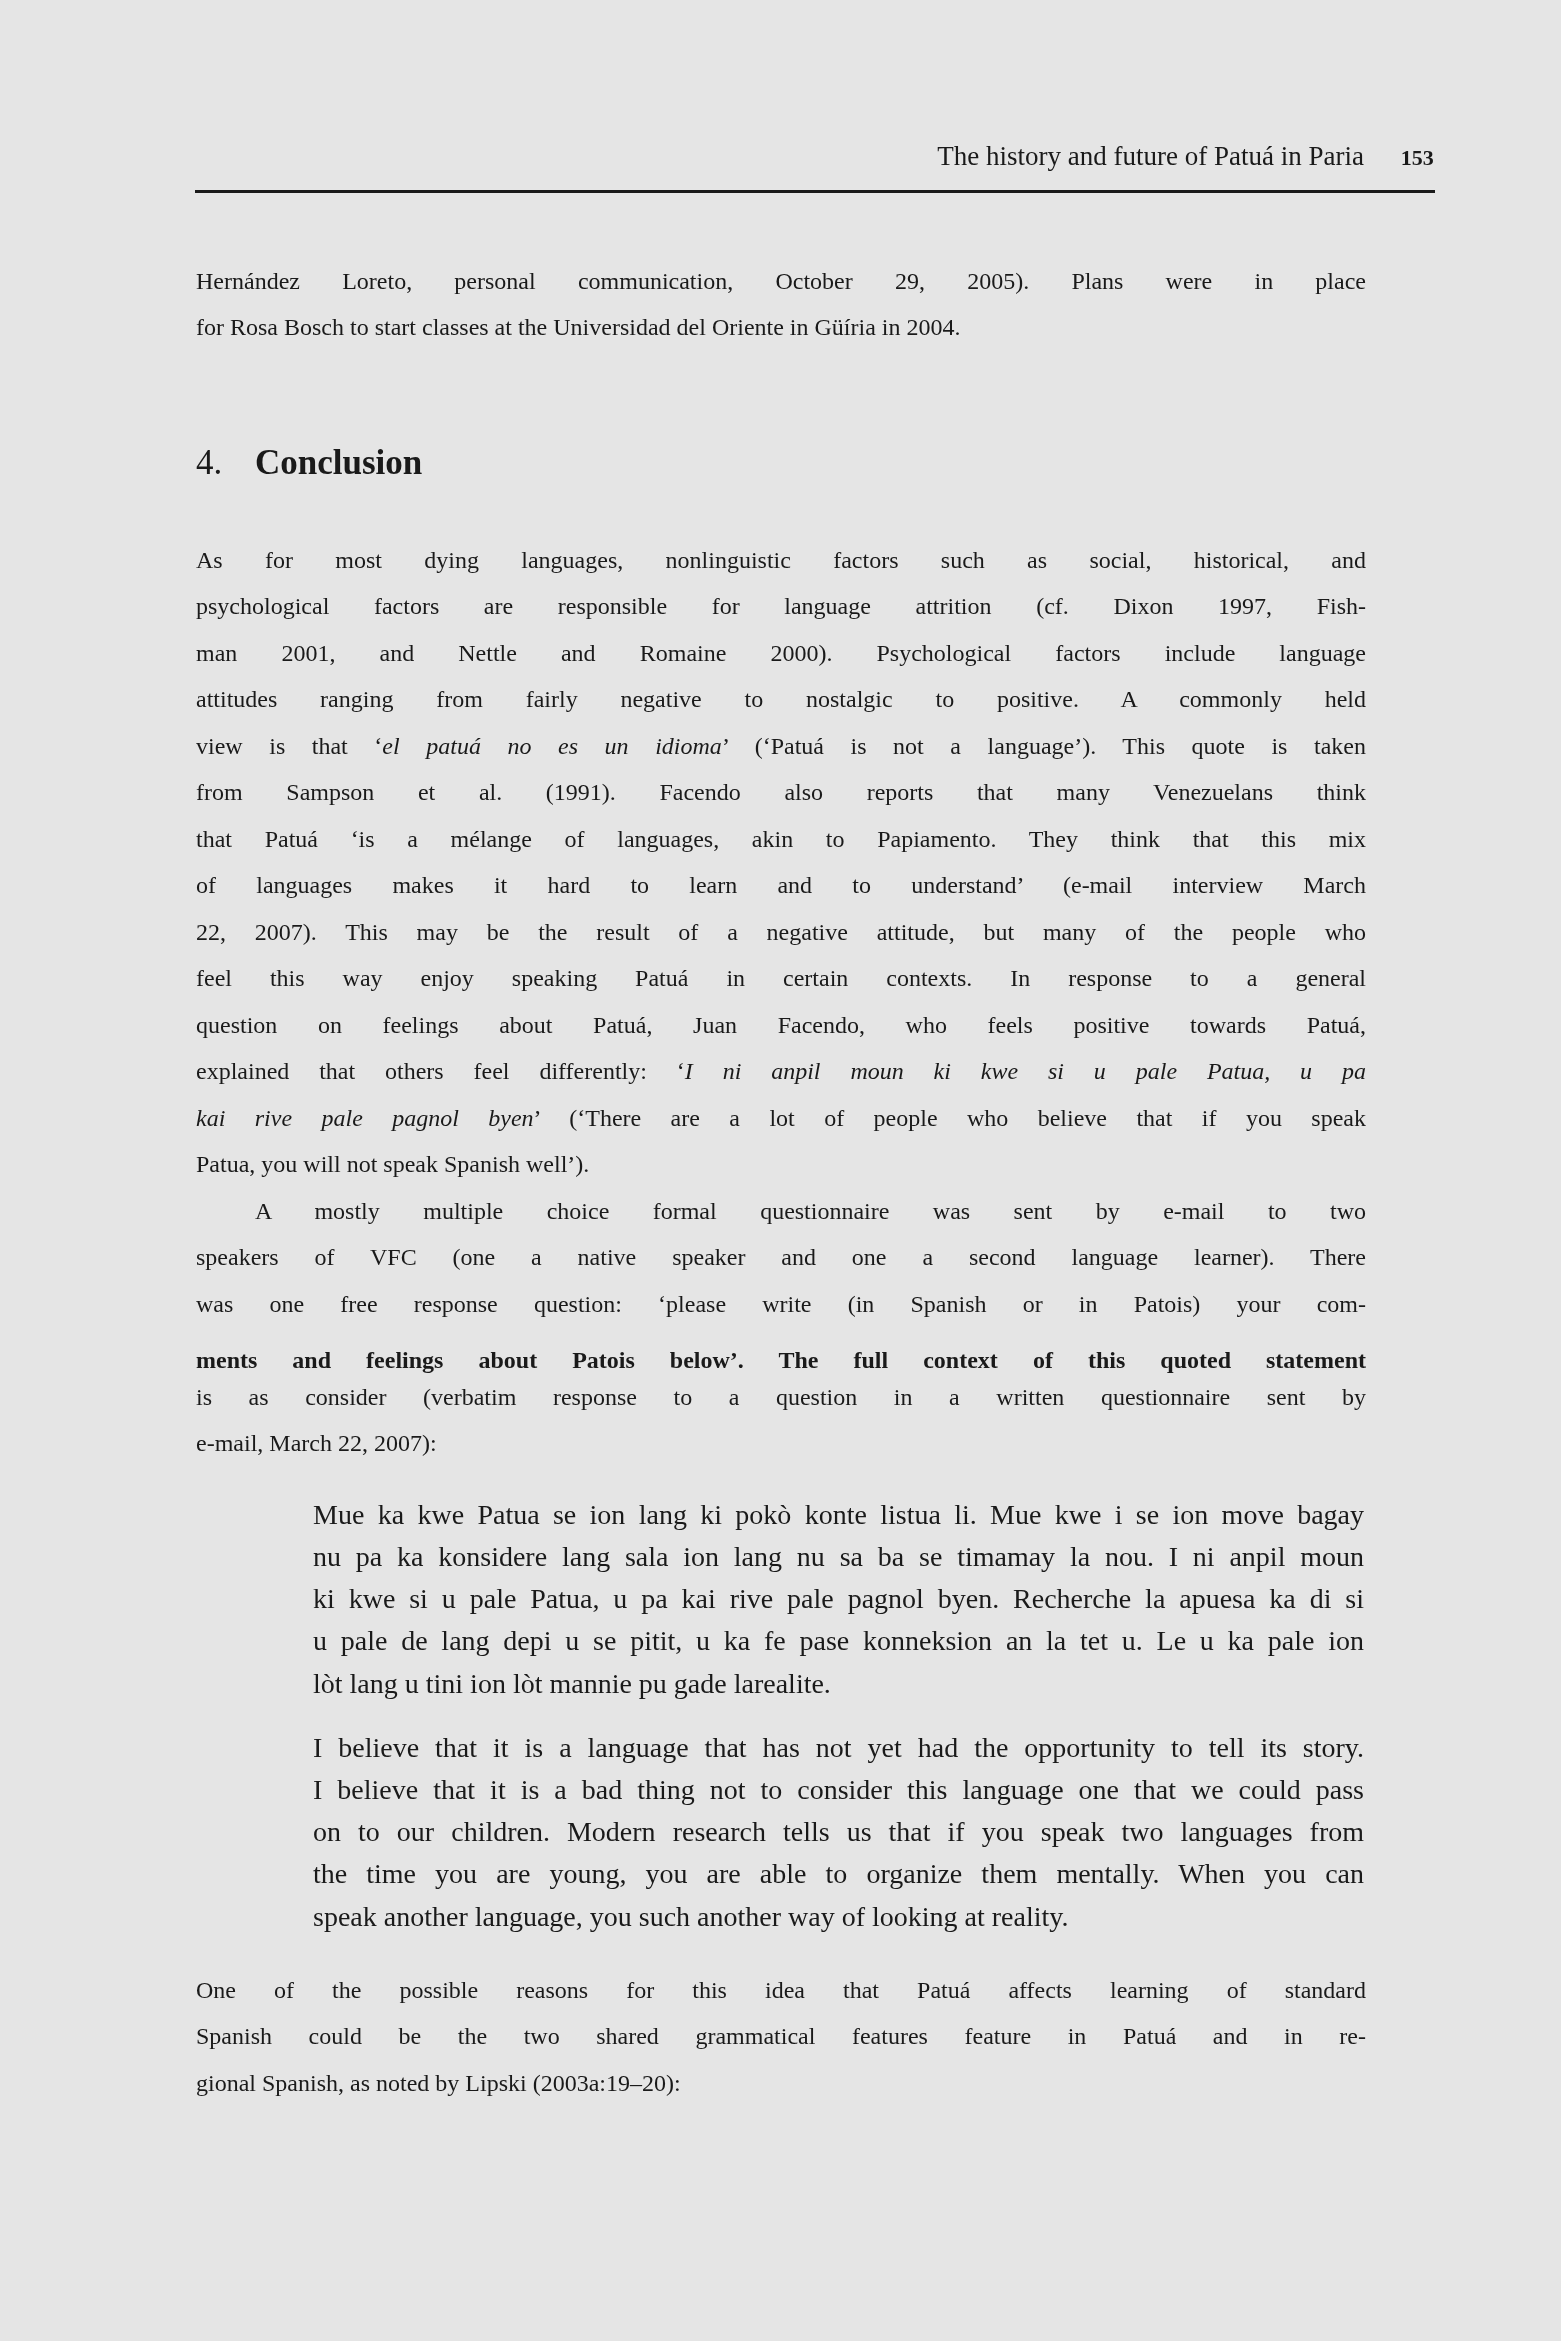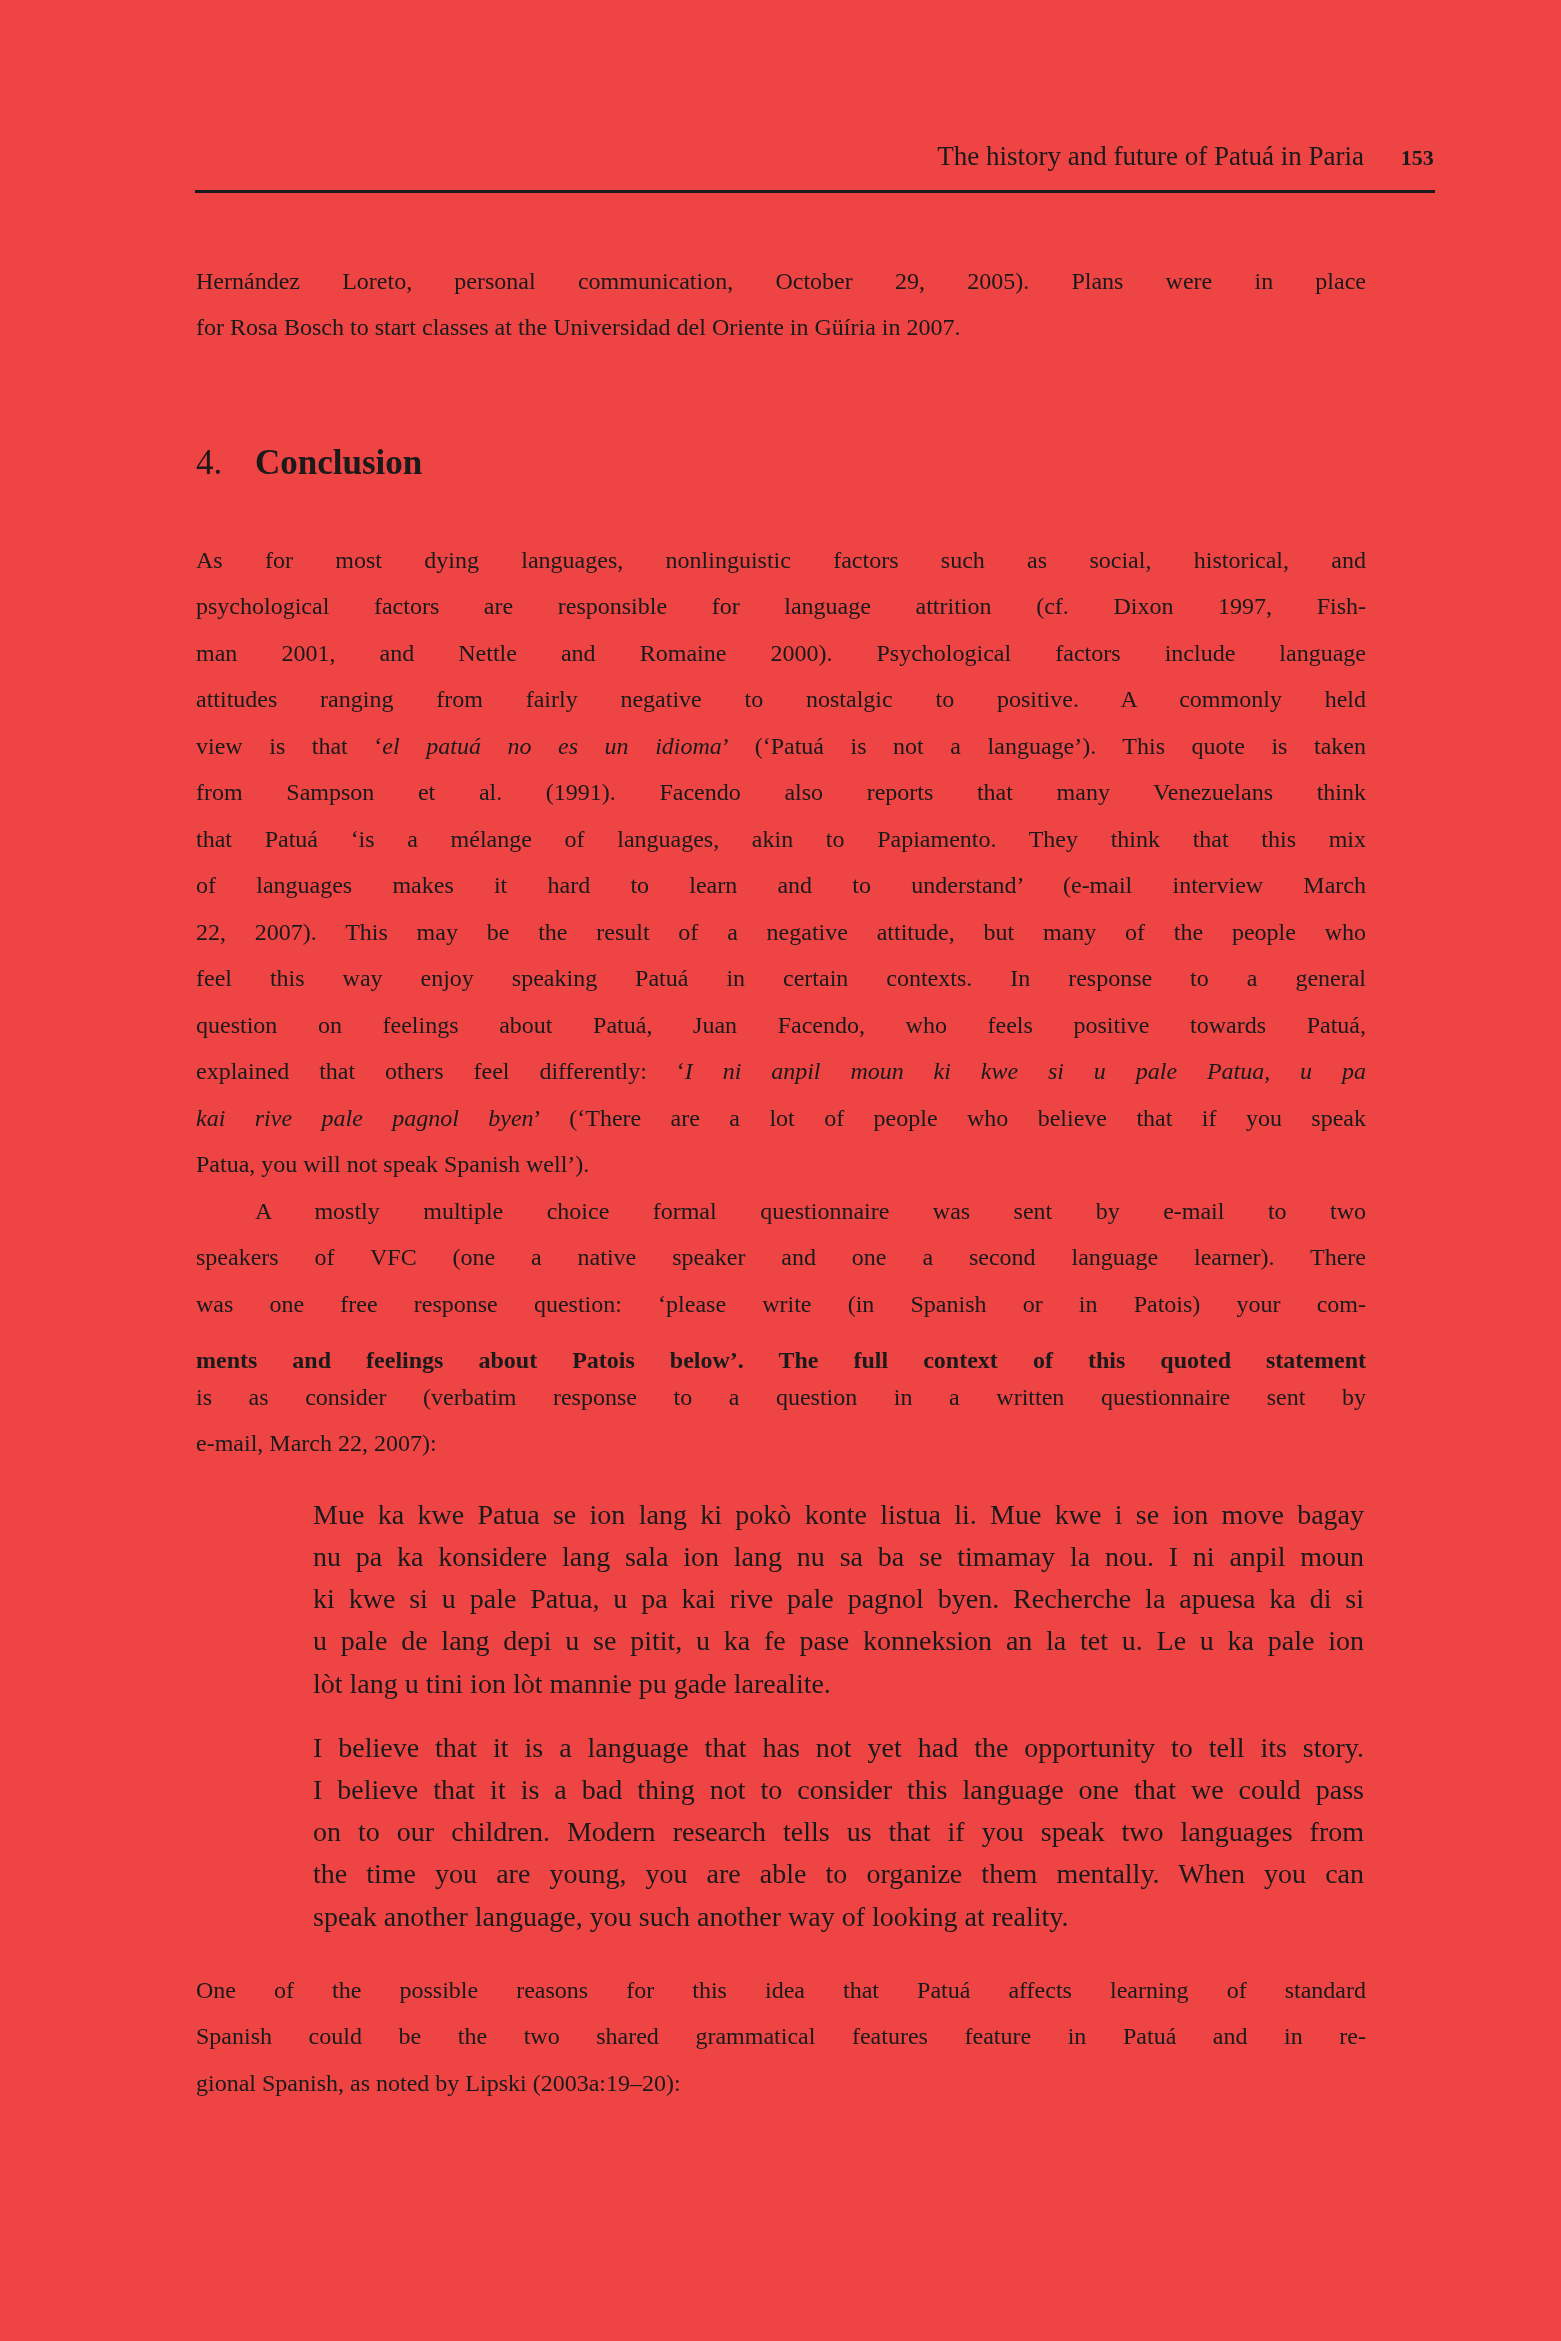--- a/index.html
+++ b/index.html
@@ -13,21 +13,21 @@
     position: relative;
     overflow: hidden;
     font-family: "Liberation Serif", "DejaVu Serif", serif;
     color: #1a1a1a;
   }
   .page {
     position: absolute;
     left: 0; top: 0;
     width: 1561px;
     height: 2342px;
-    background: #ef4444;
+    background: #e5e5e5;
   }
   
   .running-head {
     position: absolute;
     left: 196px;
     width: 1239px;
     top: 138px;
     height: 37px;
     font-size: 27px;
     line-height: 37px;
@@ -110,21 +110,21 @@
 <div class="page">
 
   <div class="running-head">
     <span class="running-title">The history and future of Patuá in Paria</span>
     <span class="page-number">153</span>
   </div>
   <div class="header-rule"></div>
 
   <div class="col" style="top:258px;">
     <div class="line" style="top: 0px; white-space: normal; overflow: visible;">Hernández Loreto, personal communication, October 29, 2005). Plans were in place</div>
-    <div class="line last" style="top: 46px; white-space: normal; overflow: visible;">for Rosa Bosch to start classes at the Universidad del Oriente in Güíria in 2007.</div>
+    <div class="line last" style="top: 46px; white-space: normal; overflow: visible;">for Rosa Bosch to start classes at the Universidad del Oriente in Güíria in 2004.</div>
   </div>
 
   <div class="heading">
     <span class="num">4.</span><span>Conclusion</span>
   </div>
 
   <div class="col" style="top:537px;">
     <div class="line" style="top: 0px; white-space: normal; overflow: visible;">As for most dying languages, nonlinguistic factors such as social, historical, and</div>
     <div class="line" style="top: 46px; white-space: normal; overflow: visible;">psychological factors are responsible for language attrition (cf. Dixon 1997, Fish-</div>
     <div class="line" style="top: 93px; white-space: normal; overflow: visible;">man 2001, and Nettle and Romaine 2000). Psychological factors include language</div>

